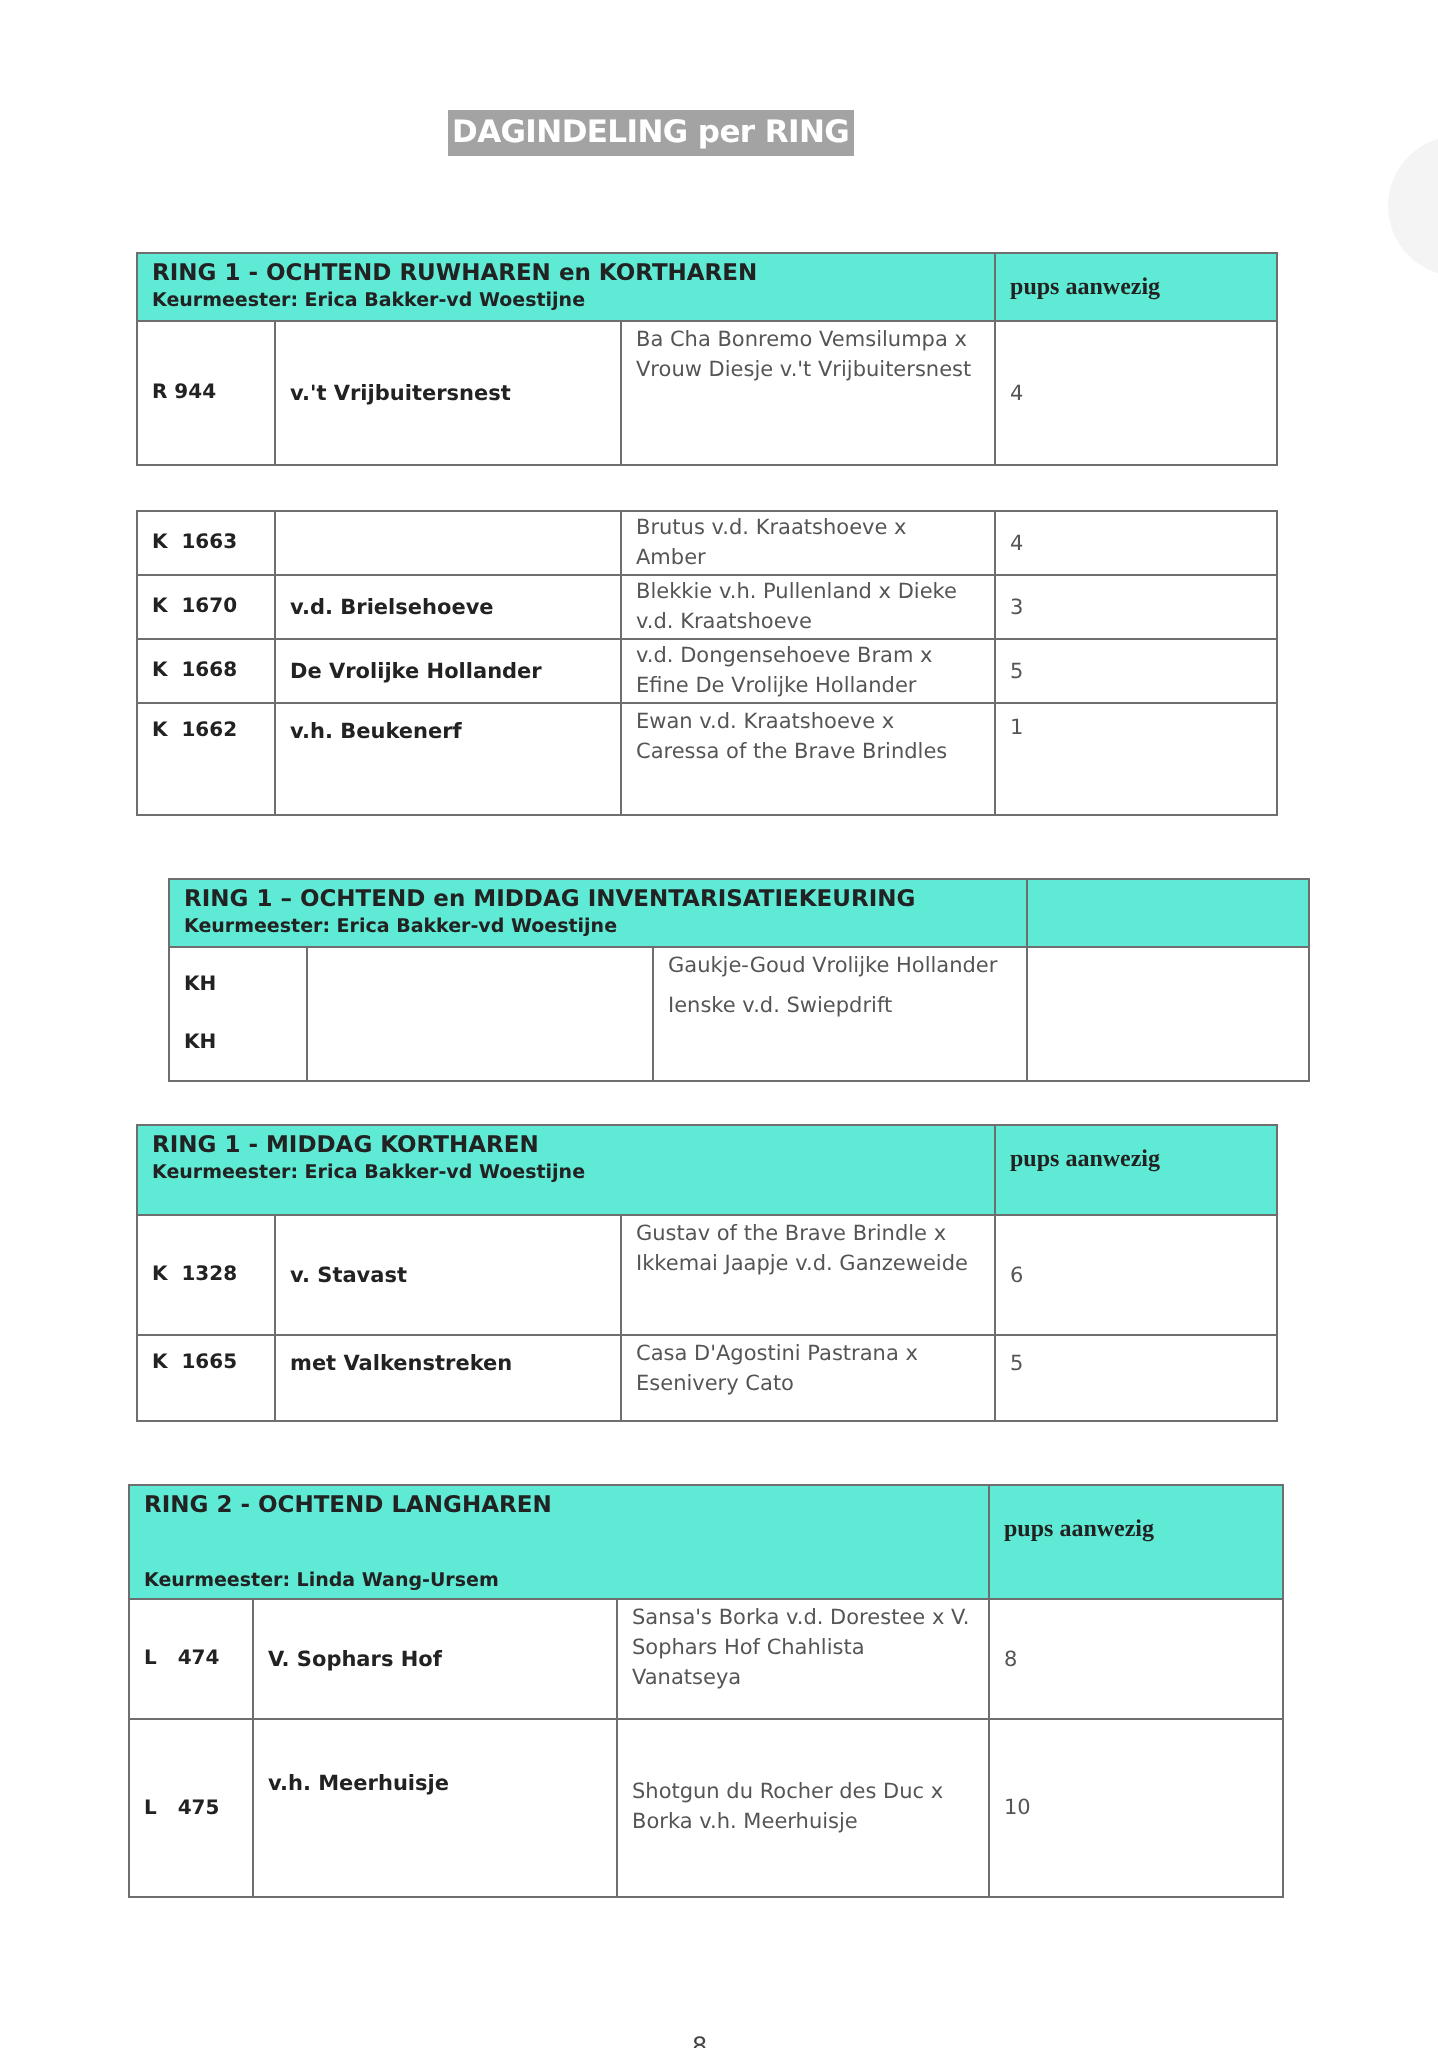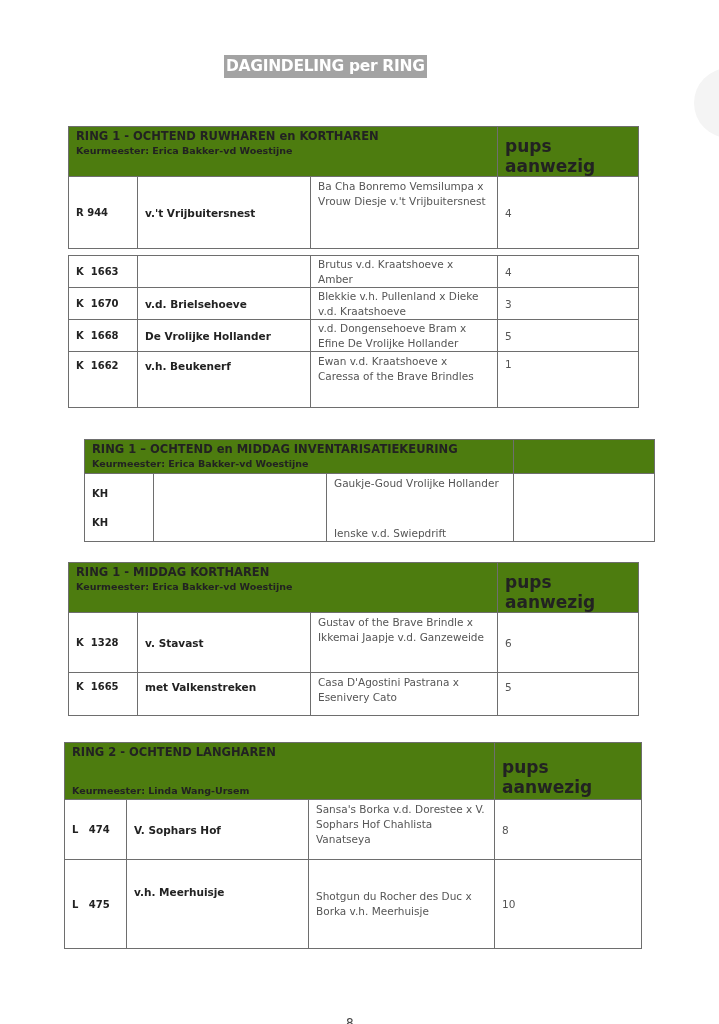--- a/index.html
+++ b/index.html
@@ -16,24 +16,24 @@
     padding: 0 2px; background: #a3a3a3; color: #fff; font-weight: bold; font-size: 15.5px;
     letter-spacing: -0.3px; white-space: nowrap;
   }
   table {
     position: absolute; border-collapse: collapse; table-layout: fixed;
     font-size: 10px;
   }
   td {
     border: 1px solid #6e6e6e; vertical-align: middle; padding: 0 7px; overflow: hidden;
   }
-  td.hd { background: #4d7c0f; font-weight: bold; vertical-align: top; }
+  td.hd { background: #5eead4; font-weight: bold; vertical-align: top; }
   .hd-title { font-size: 11.5px; font-weight: bold; color: #222; display: block; line-height: 15px; padding-top: 2px; }
   .hd-judge { font-size: 9.5px; font-weight: bold; color: #222; display: block; line-height: 14px; }
-  .pups { font-size: 17px; font-weight: bold; color: #222; display: block; padding-top: 9px; }
+  .pups { font-size: 12px; font-weight: bold; color: #222; display: block; padding-top: 9px; font-family: Liberation Serif, serif; }
   .code { font-weight: bold; font-size: 10px; color: #222; white-space: pre; }
   .kennel { font-weight: bold; font-size: 10.5px; color: #222; }
   .parents { color: #555; font-size: 10.5px; line-height: 15px; }
   .count { color: #555; font-size: 10.5px; }
   .top { vertical-align: top; padding-top: 2px; }
   .page-num {
     position: absolute; left: 346px; top: 1016px; font-size: 12px; color: #444;
   }
 </style>
 </head>
@@ -120,21 +120,21 @@
     <td class="hd"></td>
   </tr>
   <tr style="height:67px">
     <td>
       <div class="code" style="margin-bottom:18px">KH</div>
       <div class="code">KH</div>
     </td>
     <td><span class="kennel"></span></td>
     <td class="top">
       <div class="parents">Gaukje-Goud Vrolijke Hollander</div>
-      <div class="parents" style="margin-top:35px">Ienske v.d. Swiepdrift</div>
+      <div class="parents" style="margin-top:5px">Ienske v.d. Swiepdrift</div>
     </td>
     <td><span class="count"></span></td>
   </tr>
 </tbody>
   </table>
 
 <table style="left:68px; top:562px; width:570px;">
   <colgroup>
       <col style="width:69px">
       <col style="width:173px">

